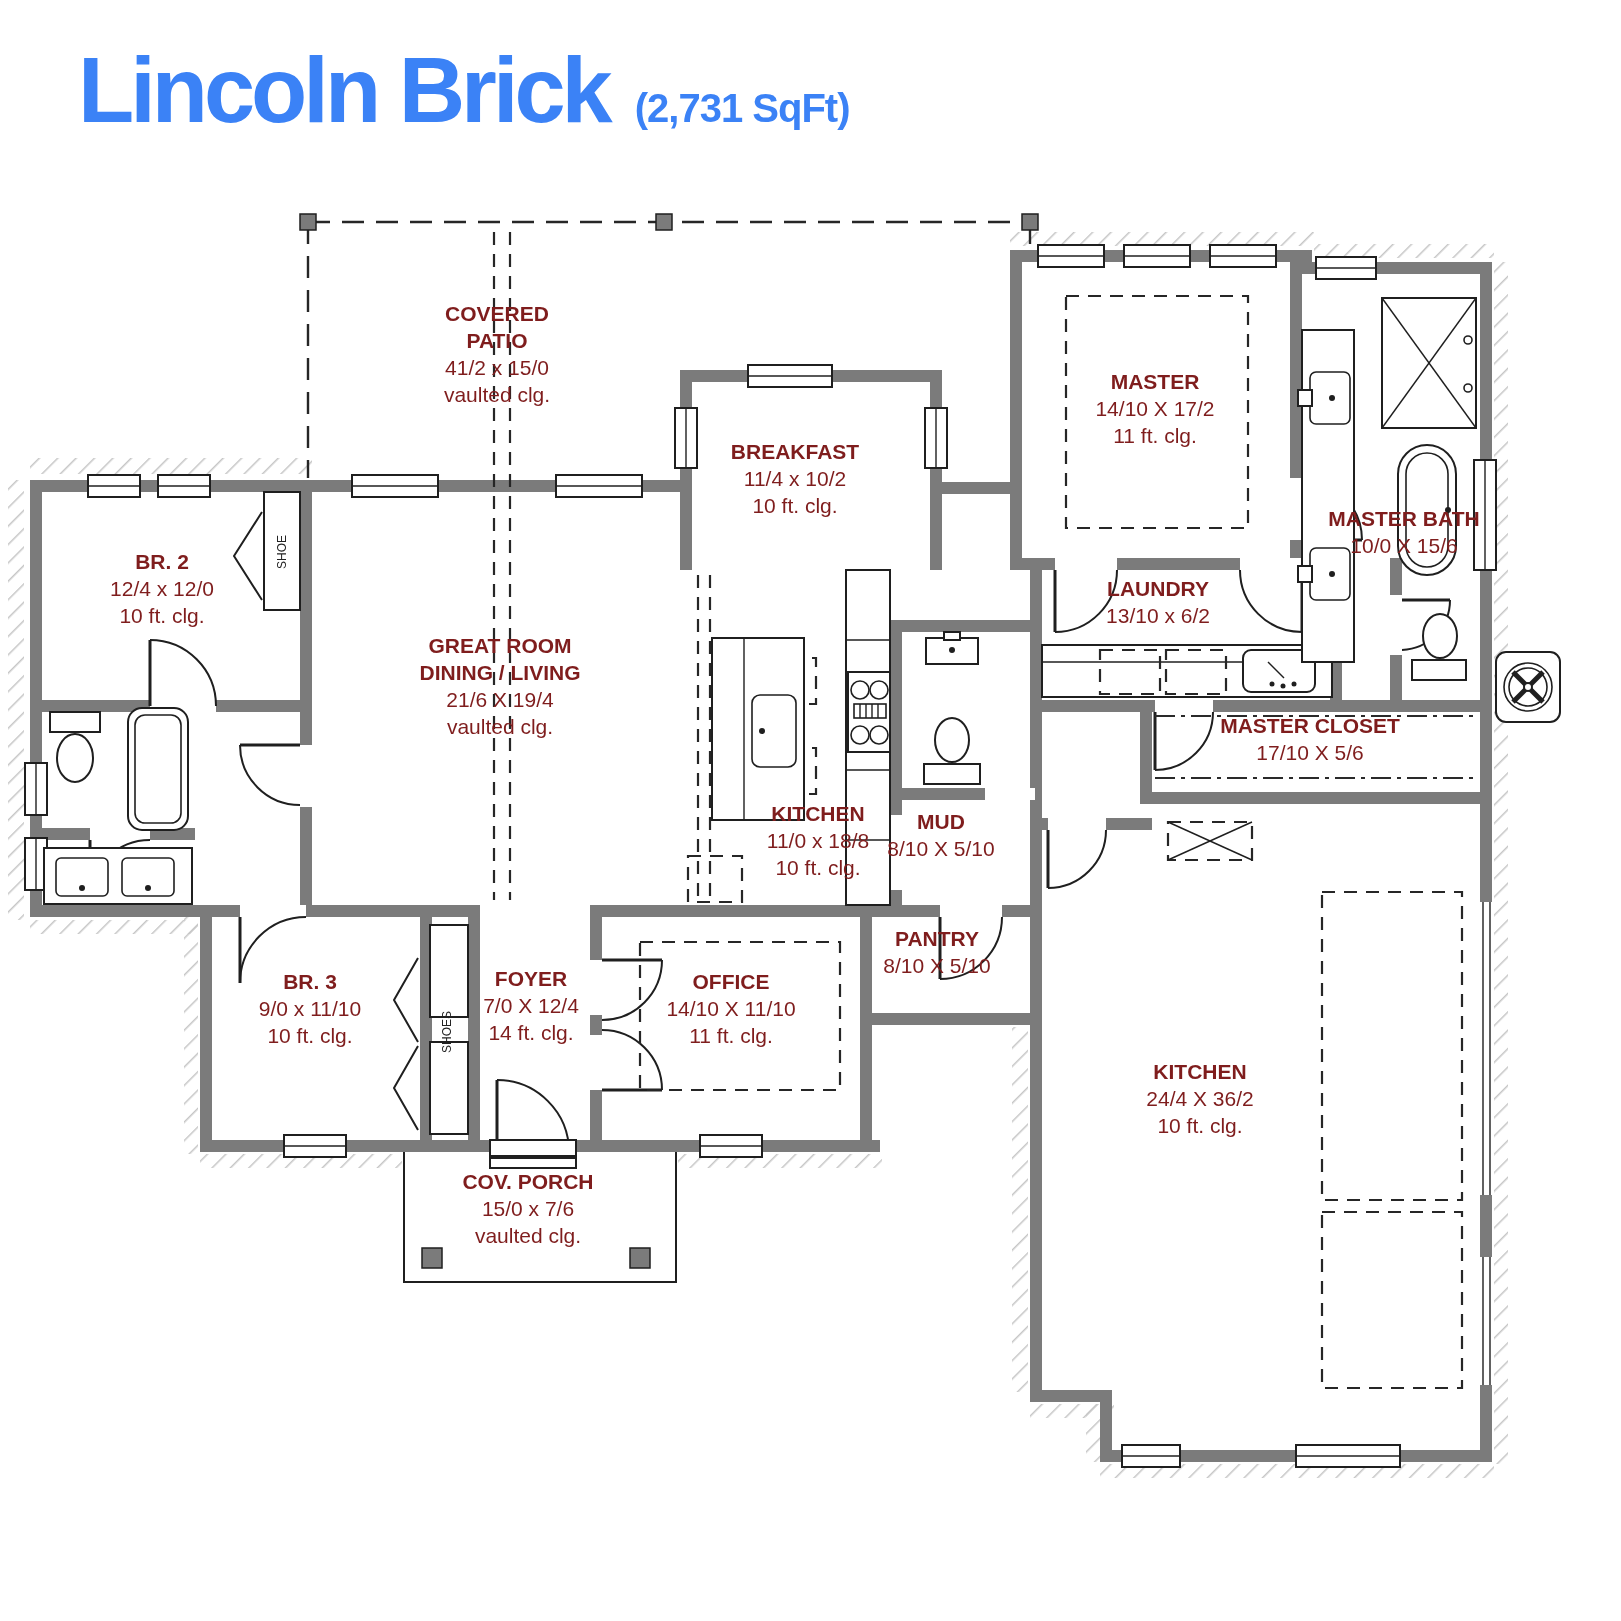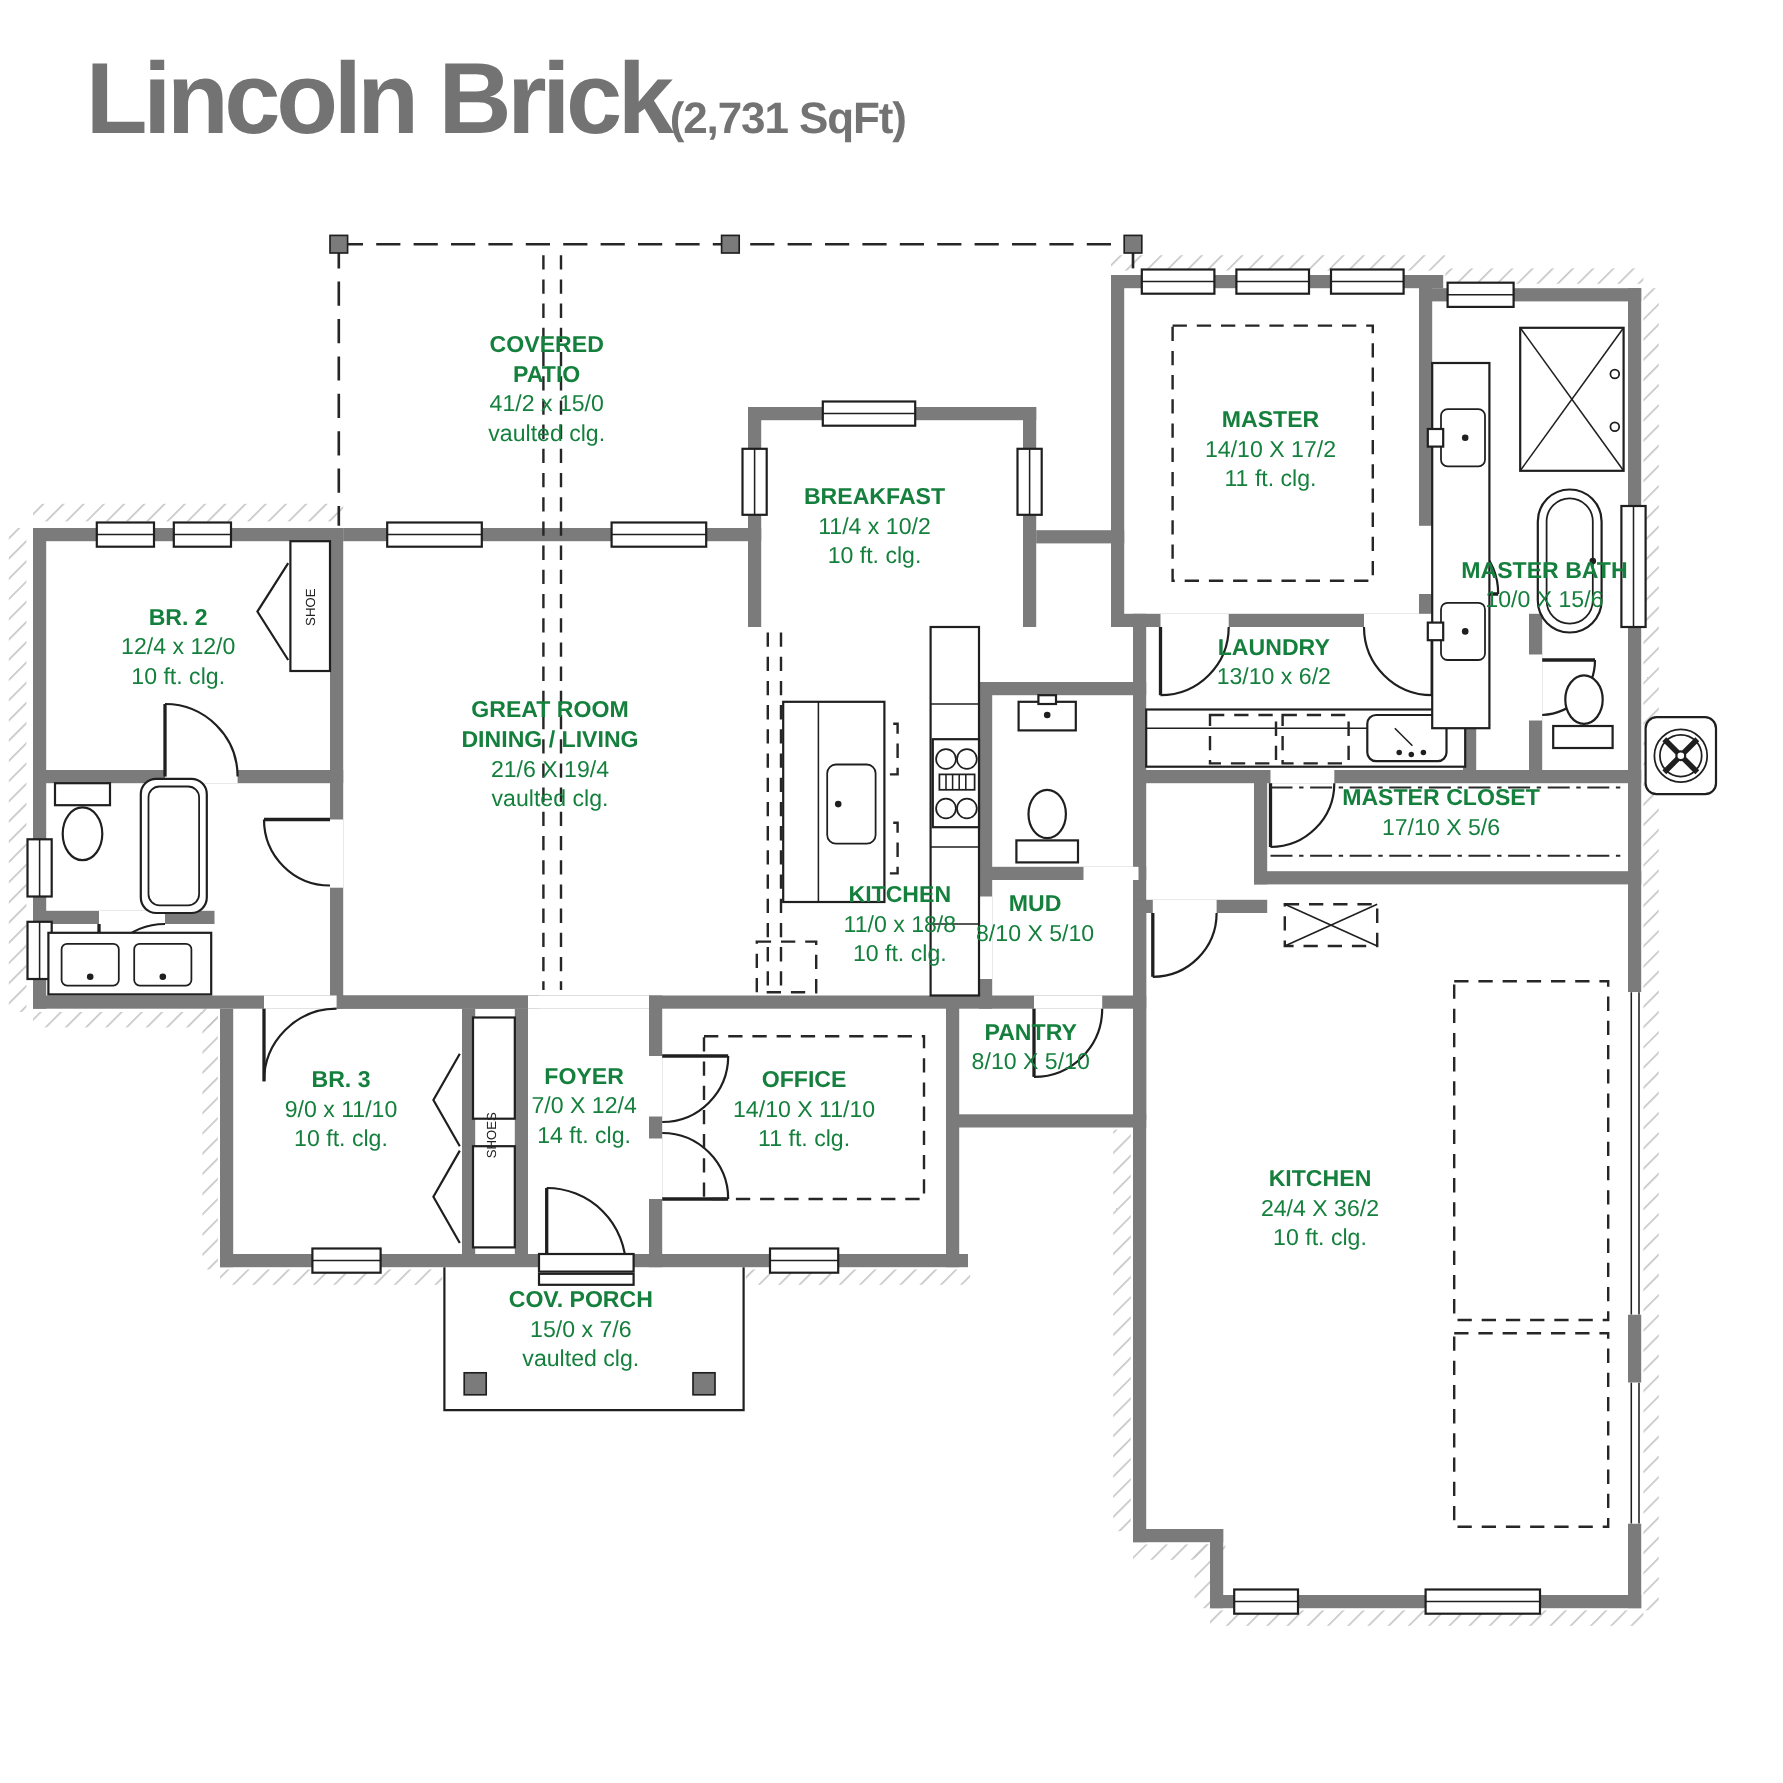--- a/index.html
+++ b/index.html
@@ -1,22 +1,22 @@
 <!DOCTYPE html>
 <html><head>
 <meta charset="utf-8">
 <style>
   html,body{margin:0;padding:0;background:#fff;}
   .page{position:relative;width:1621px;height:1621px;background:#fff;overflow:hidden;
         font-family:"Liberation Sans",sans-serif;color:#111;}
   .plan-svg{position:absolute;left:0;top:0;}
-  .title{position:absolute;left:78px;top:40px;display:flex;align-items:baseline;color:#737373;}
+  .title{position:absolute;left:78px;top:40px;display:flex;align-items:baseline;gap:26px;color:#3b82f6;}
   .title-name{font-size:92px;font-weight:700;letter-spacing:-4px;line-height:1.1;}
   .title-sqft{font-size:40px;font-weight:700;letter-spacing:-1px;}
-  .room-label{position:absolute;text-align:center;transform:translateX(-50%);white-space:nowrap;color:#15803d;}
+  .room-label{position:absolute;text-align:center;transform:translateX(-50%);white-space:nowrap;color:#7f1d1d;}
   .rn,.rn2{font-size:21px;font-weight:700;line-height:27px;}
   .rd,.rc{font-size:21px;font-weight:400;line-height:27px;}
   
   .w{fill:#7b7b7b;}
   .op{fill:#ffffff;}
   .thin{fill:#ffffff;stroke:#1f1f1f;stroke-width:2;}
   .thinNF{fill:none;stroke:#1f1f1f;stroke-width:2;}
   .dash{fill:none;stroke:#262626;stroke-width:2.2;stroke-dasharray:13 9;}
   .dashL{fill:none;stroke:#262626;stroke-width:2.4;stroke-dasharray:22 12;}
   .dashdot{fill:none;stroke:#2a2a2a;stroke-width:1.8;stroke-dasharray:20 6 4 6;}

